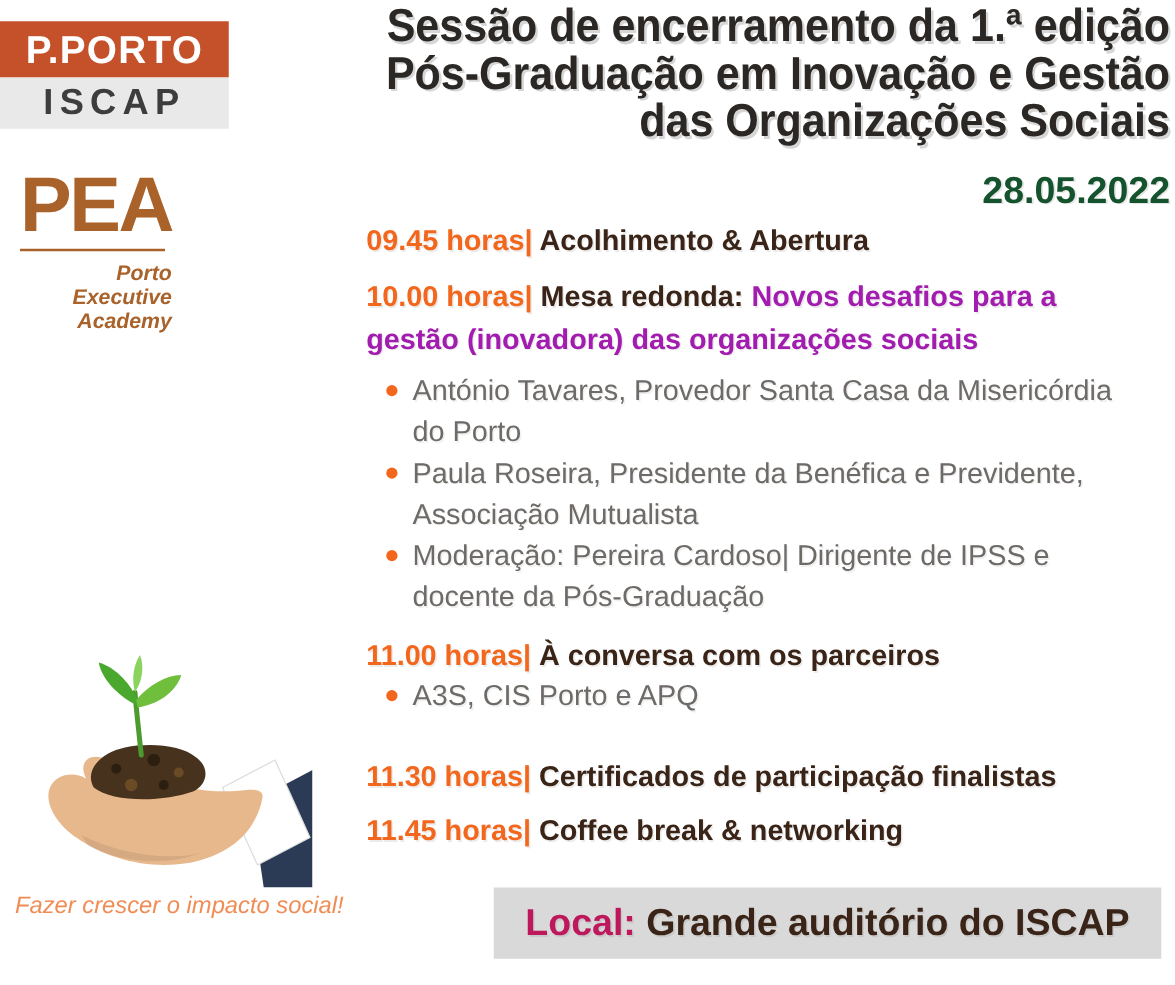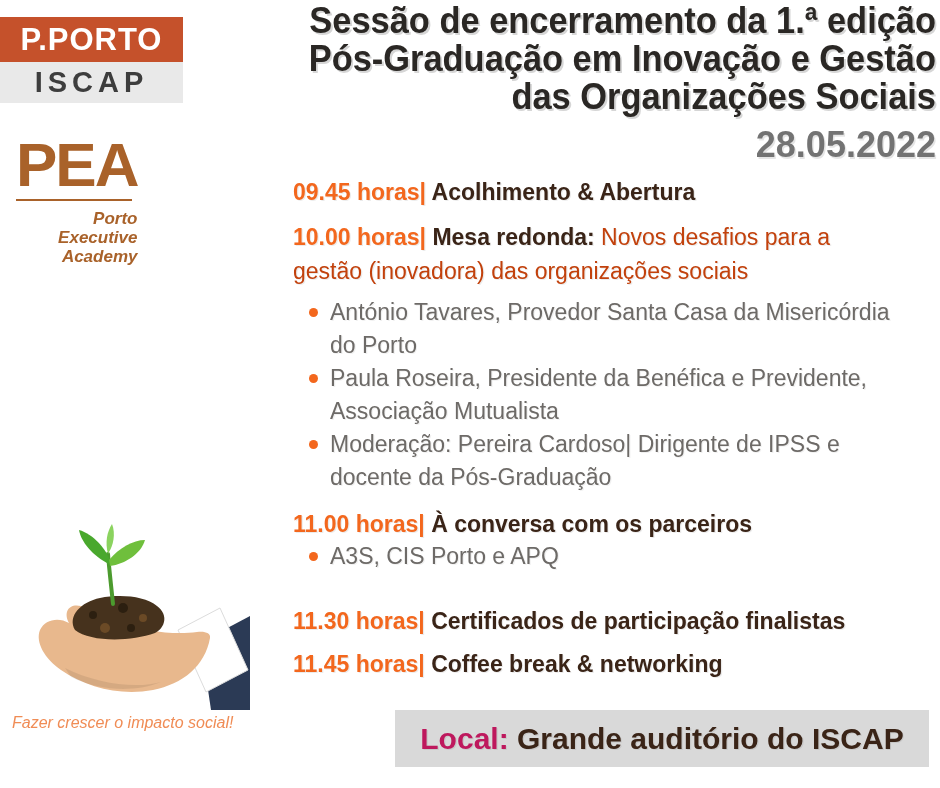--- a/index.html
+++ b/index.html
@@ -28,59 +28,59 @@
 
   
   .title {
     position: absolute; top: 2px; right: 4px; width: 800px;
     font-size: 37px; line-height: 38px; font-weight: bold;
     color: #2a2724; text-align: right; white-space: pre-line;
     transform: scaleX(0.93); transform-origin: top right;
     text-shadow: 2px 2px 0 #d6d6d6;
   }
   .date {
-    position: absolute; top: 124px; right: 4px;
-    font-size: 36px; font-weight: bold; color: #737373;
+    position: absolute; top: 136px; right: 4px;
+    font-size: 30px; font-weight: bold; color: #14532d;
     text-shadow: 1.5px 1.5px 0 rgba(0,0,0,0.10);
   }
 
   
   .pea { position: absolute; left: 16px; top: 134px; color: #a9622a; }
   .pea-acronym { font-size: 62px; line-height: 62px; font-weight: bold; letter-spacing: -2px; }
   .pea-rule { width: 116px; height: 2px; background: #a9622a; margin-top: 3px; }
   .pea-sub { margin-top: 8px; font-size: 17px; line-height: 19px; font-weight: bold; font-style: italic; white-space: pre-line; text-align: right; }
 
   
   .item {
     position: absolute; left: 293px; width: 660px;
     font-size: 23px; line-height: 34px; white-space: nowrap;
     text-shadow: 1.2px 1.2px 0 rgba(0,0,0,0.08);
   }
   .item.wrap { white-space: pre-line; }
   .time { color: #f3671d; font-weight: bold; }
   .bold { color: #3a2417; font-weight: bold; text-align: center; }
-  .rest { color: #c2410c; font-weight: normal; }
+  .rest { color: #a21caf; font-weight: bold; }
   ul.bullets {
     position: absolute; left: 293px; width: 650px;
     list-style: none; font-size: 23px; line-height: 33px; color: #6d6a67;
     text-shadow: 1.2px 1.2px 0 rgba(0,0,0,0.06);
   }
   ul.bullets li { position: relative; padding-left: 37px; white-space: pre-line; }
   ul.bullets li::before {
     content: ""; position: absolute; left: 16px; top: 12px;
     width: 9px; height: 9px; border-radius: 50%; background: #f3671d;
   }
 
   
   .hand-art { position: absolute; left: 5px; top: 520px; width: 245px; height: 190px; }
 
   
   .tagline {
     position: absolute; left: 12px; top: 714px;
-    font-size: 16px; font-style: italic; color: #f08c55;
+    font-size: 19px; font-style: italic; color: #f08c55;
   }
   .local-bar {
     position: absolute; left: 395px; top: 710px; width: 534px; height: 57px;
     background: #d9d9d9;
     display: flex; align-items: center; justify-content: center;
     font-size: 30px; font-weight: bold; white-space: pre;
     text-shadow: 1.2px 1.2px 0 rgba(0,0,0,0.08);
   }
   .local-label { color: #be185d; }
   .local-value { color: #3a2417; }

